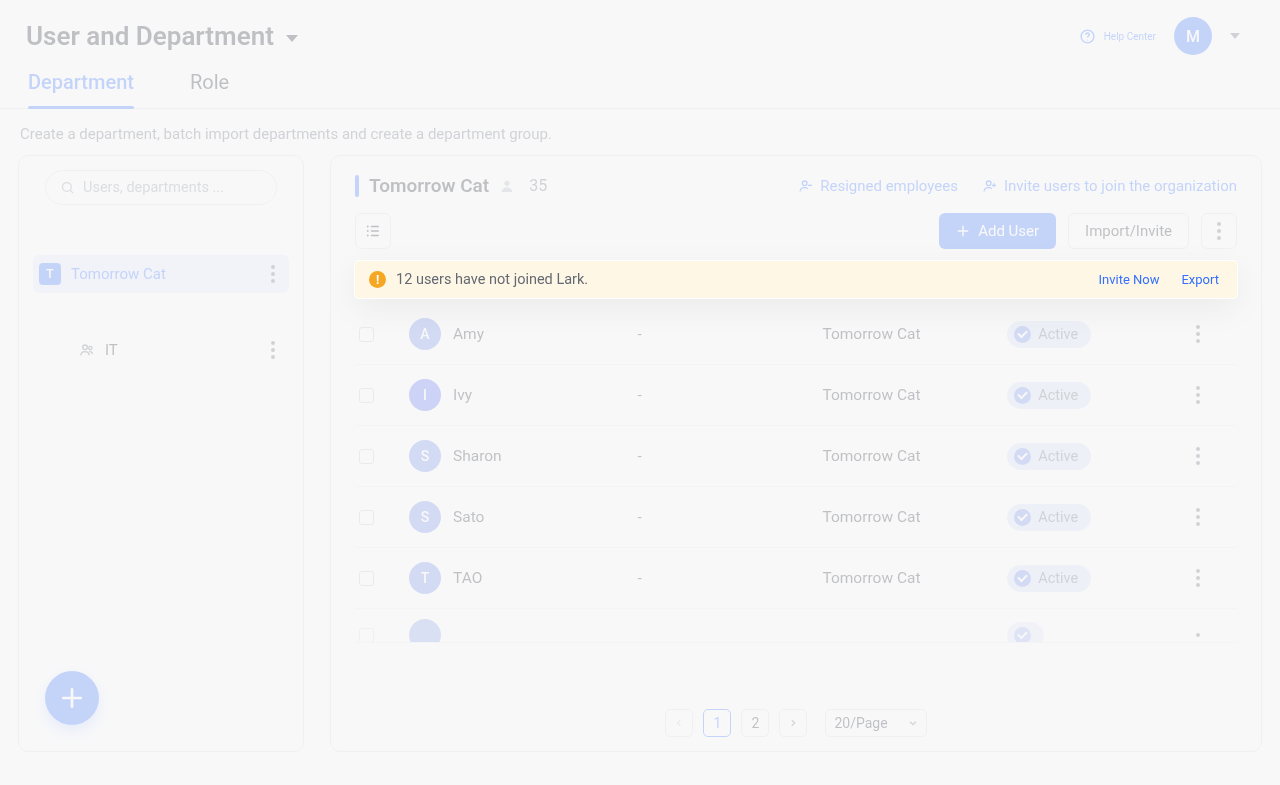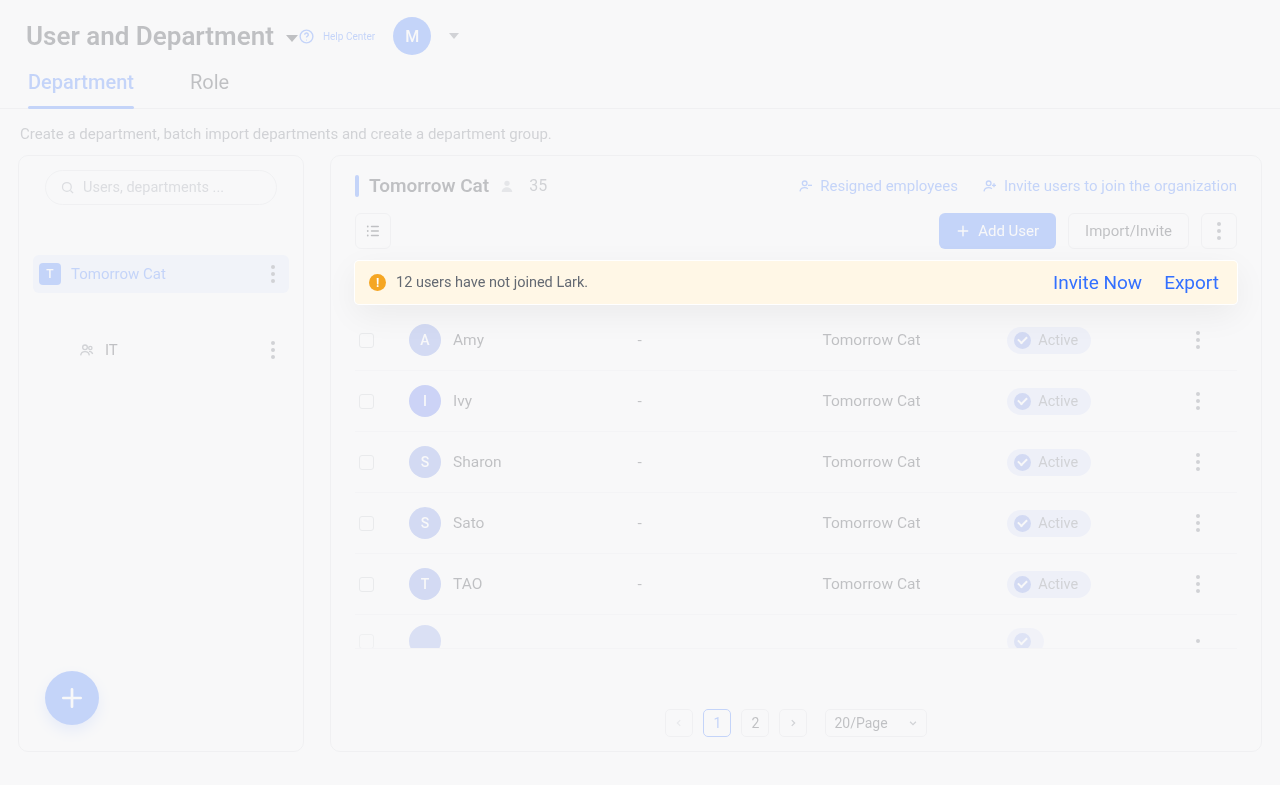--- a/index.html
+++ b/index.html
@@ -26,22 +26,22 @@
   
   .dim-overlay {
     position: absolute; inset: 0;
     background: rgba(245,246,247,0.75);
     pointer-events: none;
     z-index: 5;
   }
 
   
   .topbar {
-    display: flex; align-items: center; 
-    padding: 16px 26px 0 26px;
+    display: flex; align-items: center; justify-content: space-between;
+    padding: 16px 40px 0 26px;
     height: 56px;
   }
   .title-wrap { display: flex; align-items: center; gap: 10px; }
   .page-title { font-size: 26px; font-weight: 600; }
   .caret-down {
     width: 0; height: 0;
     border-left: 6px solid transparent;
     border-right: 6px solid transparent;
     border-top: 7px solid var(--text);
     display:inline-block; margin-left:2px; position:relative; top:2px;
@@ -143,21 +143,21 @@
     display:flex; align-items:center; justify-content:space-between;
     box-shadow: 0 0 0 1px #fff, 0 10px 34px rgba(0,0,0,0.06);
     margin-bottom:6px;
   }
   .banner-left { display:flex; align-items:center; gap:10px; color: var(--text-mid); font-size:14.5px;}
   .warn-icon {
     width:17px;height:17px;border-radius:50%;background:var(--banner-icon);
     color:#fff;display:flex;align-items:center;justify-content:center;font-size:12px;font-weight:700;
   }
   .banner-actions { display:flex; gap:22px;}
-  .banner-actions a { color: var(--blue); font-size:19px; cursor:pointer; text-decoration:none;}
+  .banner-actions a { color: var(--blue); font-size:13px; cursor:pointer; text-decoration:none;}
 
   
   .table { flex:1; overflow:hidden; display:flex; flex-direction:column; min-height:0;}
   .thead, .trow {
     display:grid;
     grid-template-columns: 40px 1.5fr 1.2fr 1.2fr 1fr 70px;
     align-items:center;
     gap:10px;
     padding:14px 4px;
   }

